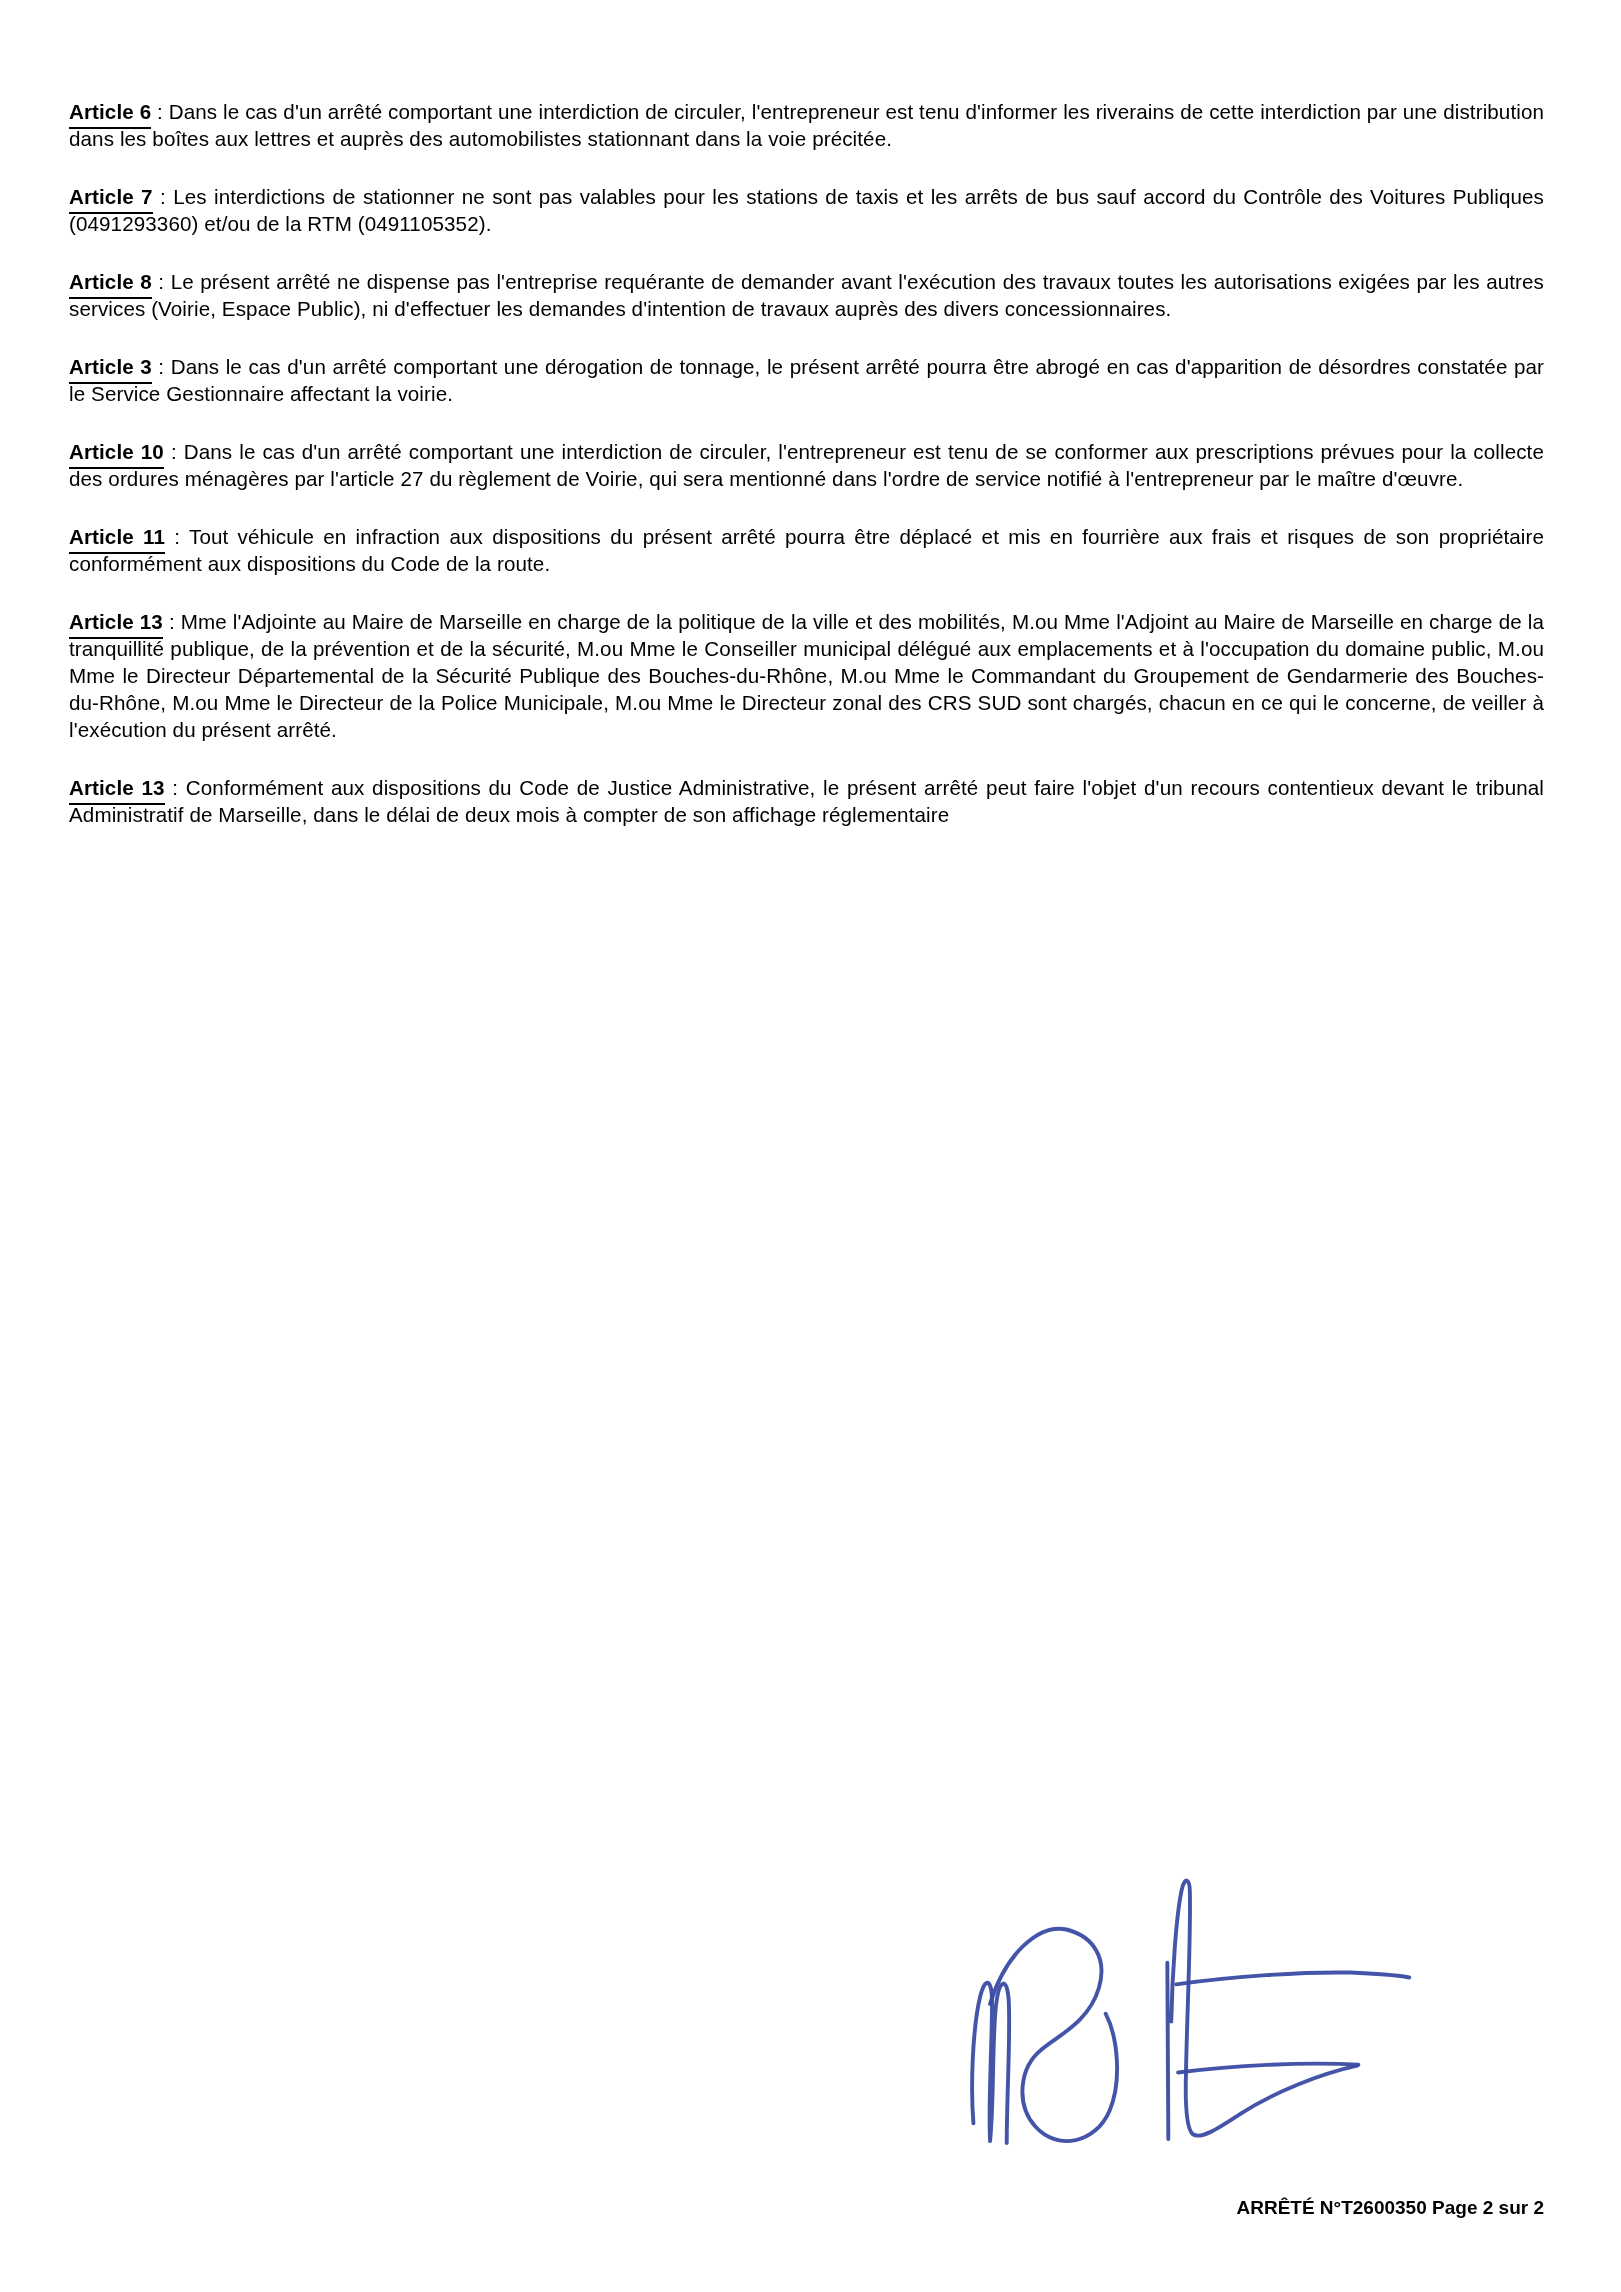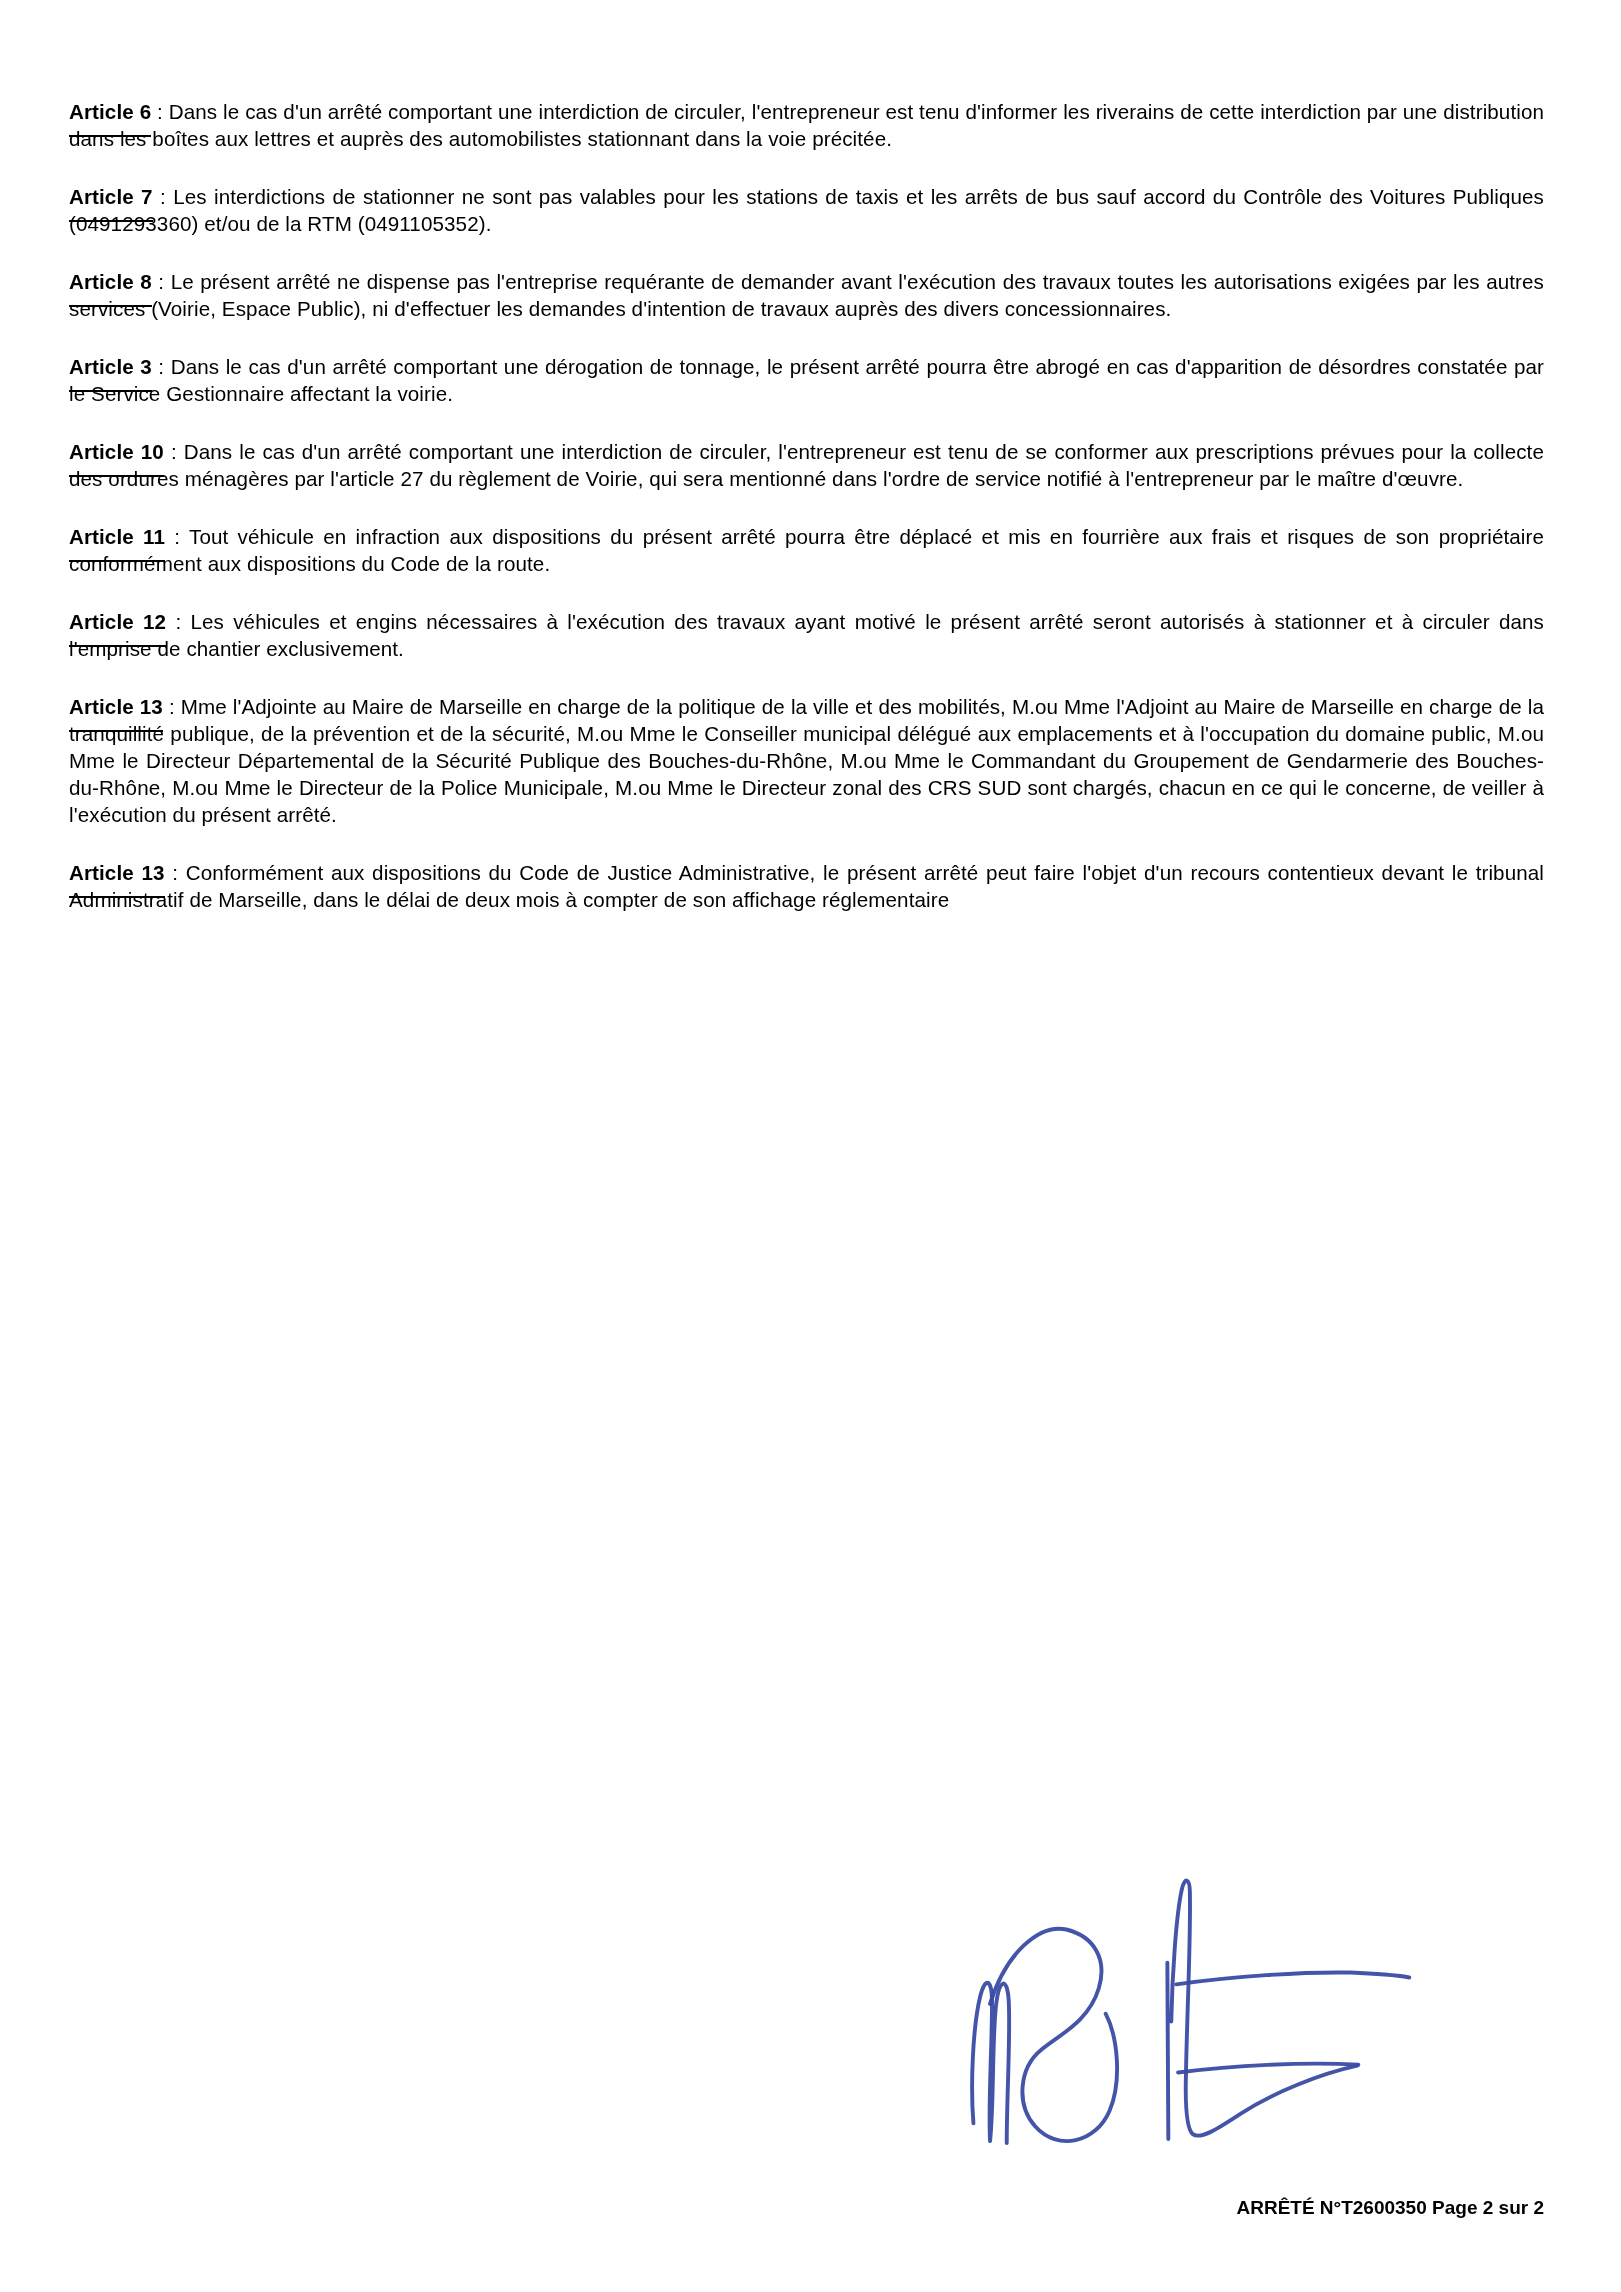--- a/index.html
+++ b/index.html
@@ -21,21 +21,21 @@
   .article {
     margin: 0 0 31px 0;
     font-size: 20.6px;
     line-height: 27px;
     text-align: justify;
     letter-spacing: 0.1px;
   }
   .article .lbl {
     font-weight: bold;
     border-bottom: 2px solid #000;
-    padding-bottom: 12px;
+    padding-bottom: 4px;
   }
   .sig-svg {
     position: absolute;
     left: 929px;
     top: 1857px;
     width: 510px;
     height: 333px;
   }
   .sig-svg path {
     fill: none;
@@ -66,21 +66,20 @@
 
 <div class="page">
 
   <div class="articles">
     <p class="article"><span class="lbl">Article 6</span><span> : </span><span>Dans le cas d'un arrêté comportant une interdiction de circuler, l'entrepreneur est tenu d'informer les riverains de cette interdiction par une distribution dans les boîtes aux lettres et auprès des automobilistes stationnant dans la voie précitée.</span></p>
     <p class="article"><span class="lbl">Article 7</span><span> : </span><span>Les interdictions de stationner ne sont pas valables pour les stations de taxis et les arrêts de bus sauf accord du Contrôle des Voitures Publiques (0491293360) et/ou de la RTM (0491105352).</span></p>
     <p class="article"><span class="lbl">Article 8</span><span> : </span><span>Le présent arrêté ne dispense pas l'entreprise requérante de demander avant l'exécution des travaux toutes les autorisations exigées par les autres services (Voirie, Espace Public), ni d'effectuer les demandes d'intention de travaux auprès des divers concessionnaires.</span></p>
     <p class="article"><span class="lbl">Article 3</span><span> : </span><span>Dans le cas d'un arrêté comportant une dérogation de tonnage, le présent arrêté pourra être abrogé en cas d'apparition de désordres constatée par le Service Gestionnaire affectant la voirie.</span></p>
     <p class="article"><span class="lbl">Article 10</span><span> : </span><span>Dans le cas d'un arrêté comportant une interdiction de circuler, l'entrepreneur est tenu de se conformer aux prescriptions prévues pour la collecte des ordures ménagères par l'article 27 du règlement de Voirie, qui sera mentionné dans l'ordre de service notifié à l'entrepreneur par le maître d'œuvre.</span></p>
     <p class="article"><span class="lbl">Article 11</span><span> : </span><span>Tout véhicule en infraction aux dispositions du présent arrêté pourra être déplacé et mis en fourrière aux frais et risques de son propriétaire conformément aux dispositions du Code de la route.</span></p>
-    <p class="article"><span class="lbl">Article 12</span><span> : </span><span>Les véhicules et engins nécessaires à l'exécution des travaux ayant motivé le présent arrêté seront autorisés à stationner et à circuler dans l'emprise de chantier exclusivement.</span></p>
     <p class="article"><span class="lbl">Article 13</span><span> : </span><span>Mme l'Adjointe au Maire de Marseille en charge de la politique de la ville et des mobilités, M.ou Mme l'Adjoint au Maire de Marseille en charge de la tranquillité publique, de la prévention et de la sécurité, M.ou Mme le Conseiller municipal délégué aux emplacements et à l'occupation du domaine public, M.ou Mme le Directeur Départemental de la Sécurité Publique des Bouches-du-Rhône, M.ou Mme le Commandant du Groupement de Gendarmerie des Bouches-du-Rhône, M.ou Mme le Directeur de la Police Municipale, M.ou Mme le Directeur zonal des CRS SUD sont chargés, chacun en ce qui le concerne, de veiller à l'exécution du présent arrêté.</span></p>
     <p class="article"><span class="lbl">Article 13</span><span> : </span><span>Conformément aux dispositions du Code de Justice Administrative, le présent arrêté peut faire l'objet d'un recours contentieux devant le tribunal Administratif de Marseille, dans le délai de deux mois à compter de son affichage réglementaire</span></p>
   </div>
 
   <svg class="sig-svg" viewBox="0 0 520 340" aria-hidden="true">
     <path d="M 45 272 C 42 235 44 175 52 142 C 57 122 64 124 64 148 C 64 195 60 252 62 290 C 66 250 64 190 68 152 C 71 126 79 120 81 146 C 83 180 79 245 79 292" stroke="#3a4ba3"></path>
     <path d="M 62 150 C 78 98 112 68 140 74 C 168 81 182 104 173 134 C 163 168 132 182 114 197 C 92 215 88 252 108 275 C 131 301 170 292 184 259 C 197 228 192 183 180 160" stroke="#3a4ba3"></path>
     <path d="M 243 108 L 244 288 M 247 168 C 248 120 252 58 258 32 C 261 20 266 22 266 36 C 267 85 263 160 262 222 C 261 258 263 278 269 283 C 277 289 295 277 318 262 C 352 240 400 221 437 213" stroke="#3a4ba3"></path>
     <path d="M 252 130 C 310 122 380 117 430 118 C 455 119 478 121 490 123" stroke="#3a4ba3"></path>
     <path d="M 254 220 C 310 213 380 209 438 212" stroke="#3a4ba3"></path>

